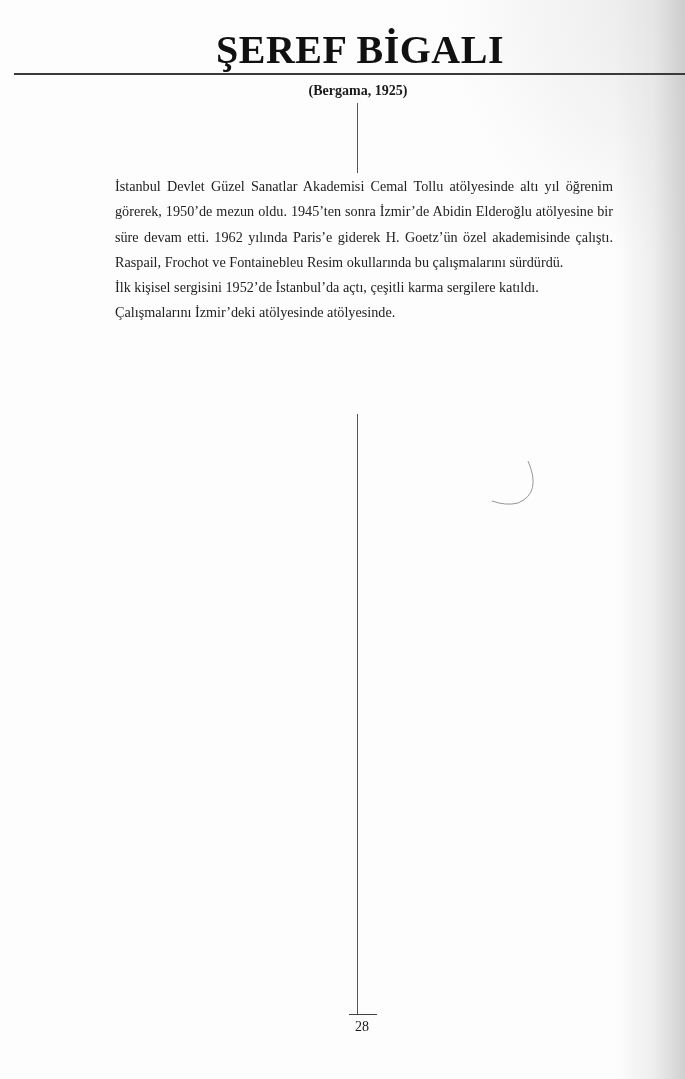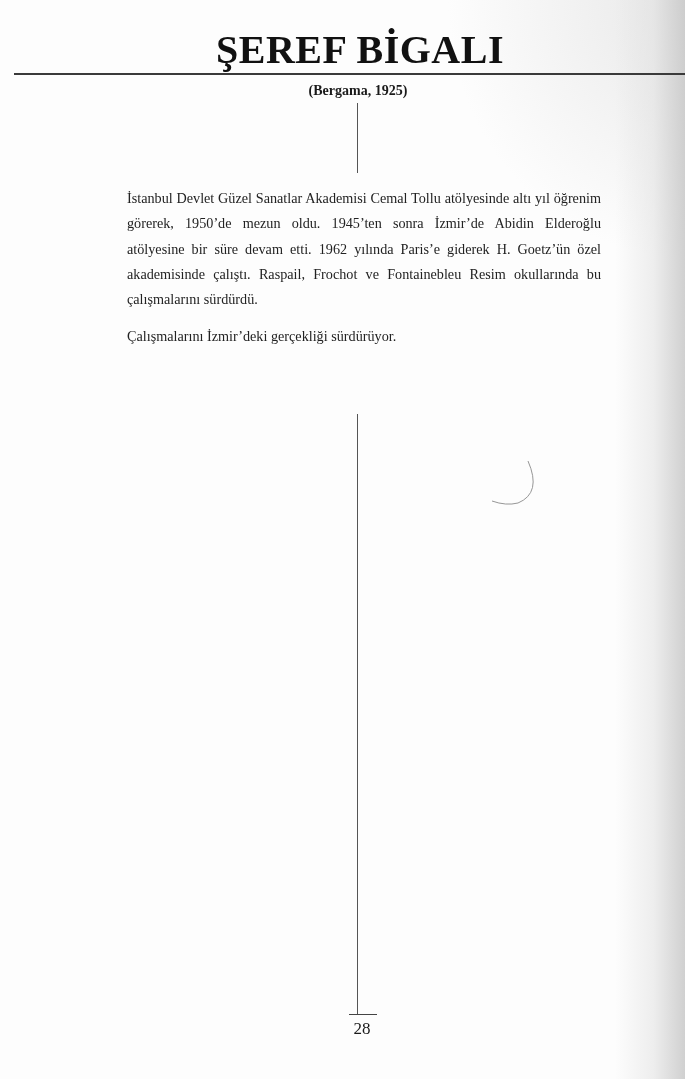--- a/index.html
+++ b/index.html
@@ -77,34 +77,34 @@
     width: 28px;
     height: 1px;
     background: #444;
   }
   .page-number {
     position: absolute;
     top: 1019px;
     left: 339px;
     width: 46px;
     text-align: center;
-    font-size: 17px;
+    font-size: 14px;
     color: #1a1a1a;
   }
   .body-text {
     position: absolute;
     top: 174px;
     left: 115px;
     width: 498px;
     font-size: 14.2px;
     line-height: 25.3px;
     color: #222;
   }
   .body-text p {
-    margin: 12px;
+    margin: 0;
     text-align: justify;
   }
   .body-text p.last-left {
     text-align-last: left;
   }
   .arc {
     position: absolute;
     left: 480px;
     top: 455px;
     width: 60px;
@@ -118,21 +118,22 @@
 <div class="page-shade"></div>
 
 <h1 class="title">ŞEREF BİGALI</h1>
 <div class="rule-top"></div>
 <div class="subtitle">(Bergama, 1925)</div>
 
 <div class="vline vline-upper"></div>
 
 <div class="body-text">
   <p class="last-left">İstanbul Devlet Güzel Sanatlar Akademisi Cemal Tollu atölyesinde altı yıl öğrenim görerek, 1950’de mezun oldu. 1945’ten sonra İzmir’de Abidin Elderoğlu atölyesine bir süre devam etti. 1962 yılında Paris’e giderek H. Goetz’ün özel akademisinde çalıştı. Raspail, Frochot ve Fontainebleu Resim okullarında bu çalışmalarını sürdürdü.</p>
-  <p class="last-left">Çalışmalarını İzmir’deki gerçekliği sürdürüyor.</p>
+  <p class="last-left">İlk kişisel sergisini 1952’de İstanbul’da açtı, çeşitli karma sergilere katıldı.</p>
+  <p class="last-left">Çalışmalarını İzmir’deki atölyesinde atölyesinde.</p>
 </div>
 
 <svg class="arc" viewBox="0 0 60 60">
   <path d="M 48 6 Q 62 38 38 48 Q 26 51 12 46" fill="none" stroke="#8a8a8a" stroke-width="0.9"></path>
 </svg>
 
 <div class="vline vline-lower"></div>
 <div class="rule-bottom"></div>
 <div class="page-number">28</div>
 

